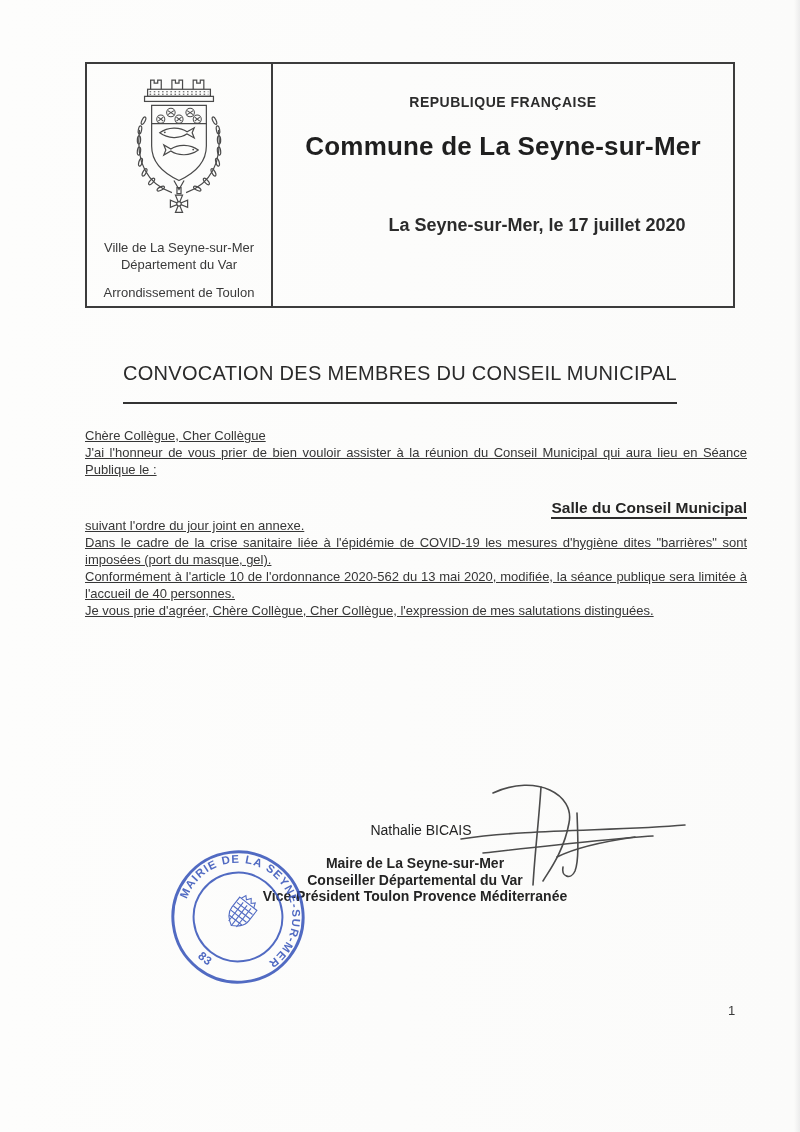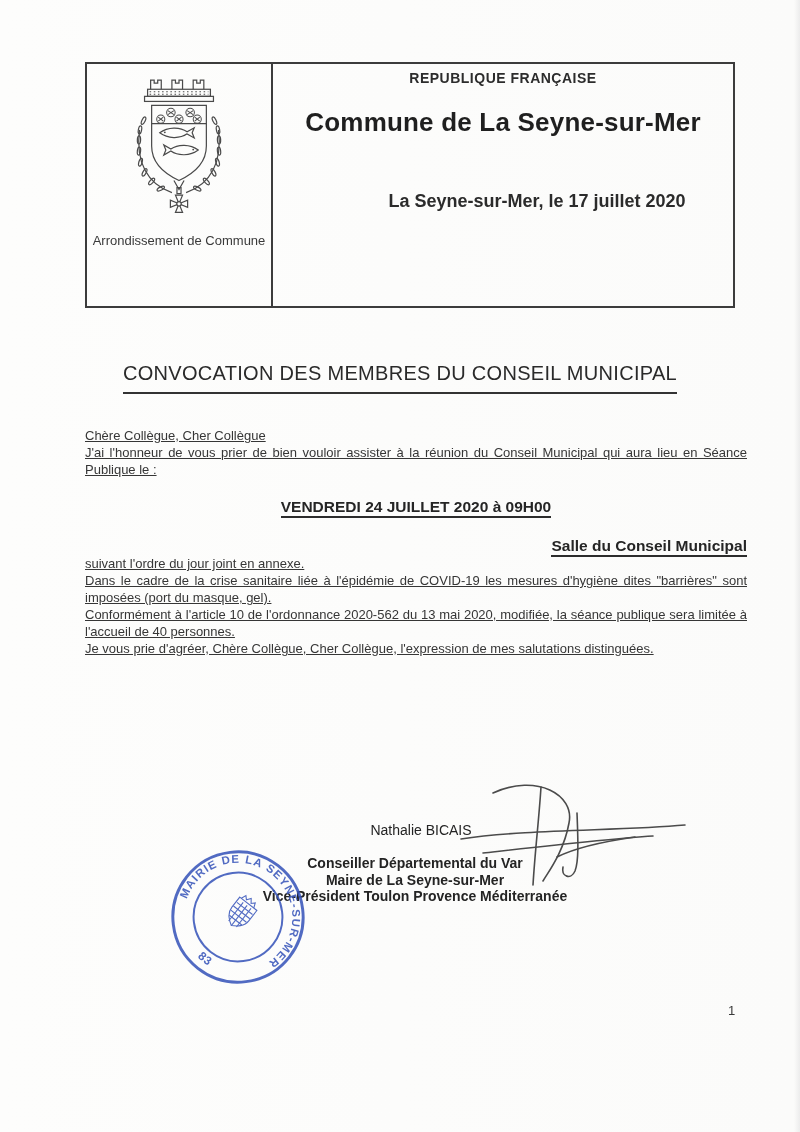--- a/index.html
+++ b/index.html
@@ -9,28 +9,28 @@
     font-family:"Liberation Sans", sans-serif;color:#333;overflow:hidden;
   }
   
   .hdr{position:absolute;left:85px;top:62px;width:650px;height:246px;
        border:2px solid #3c3c3c;display:flex;box-sizing:border-box;background:transparent;}
   .hdr-left{width:186px;border-right:2px solid #3c3c3c;box-sizing:border-box;
             display:flex;flex-direction:column;align-items:center;text-align:center;}
   .hdr-left svg{margin-top:5px;}
   .org{font-size:13px;line-height:17px;color:#3a3a3a;margin-top:18px;}
   .org3{font-size:13px;line-height:17px;color:#3a3a3a;margin-top:11px;}
-  .hdr-right{flex:1;text-align:center;}
+  .hdr-right{flex:1;text-align:center;margin-top:24px;}
   .republic{margin-top:6px;font-size:14px;font-weight:600;letter-spacing:.5px;color:#2c2c2c;}
   .commune{margin-top:21px;font-size:26px;font-weight:bold;color:#1f1f1f;letter-spacing:.2px;}
   .dateline{margin-top:53px;font-size:18px;font-weight:bold;color:#2b2b2b;padding-left:68px;}
   
   .doc-title{position:absolute;left:0;top:362px;width:800px;text-align:center;}
   .doc-title span{font-size:20px;letter-spacing:.3px;color:#2a2a2a;
-                  border-bottom:2px solid #333;padding-bottom:8px;text-align:center;}
+                  border-bottom:2px solid #333;padding-bottom:18px;text-align:center;}
   
   .body{position:absolute;left:85px;top:427px;width:662px;font-size:13px;line-height:17px;color:#363636;}
   .body p{margin:0;text-decoration:underline;}
   .just{text-align:justify;}
   .p1{margin-top:16px;}
   .h-meet{margin-top:20px;text-align:center;}
   .h-meet span{font-size:15.5px;font-weight:bold;color:#252525;border-bottom:2px solid #2c2c2c;padding-bottom:1px;}
   .h-meet.second{margin-top:21px;text-align:right;}
   .p2{margin-top:26px;}
   .p3{margin-top:13px;}
@@ -104,39 +104,40 @@
         <use href="#branch" transform="translate(130,0) scale(-1,1)"></use>
 
         <path d="M60,110 L65,119 L70,110"></path>
         <path d="M63,117 h4 v6 h-4 z"></path>
         <path d="M65,133 L61.5,124.5 L68.5,124.5 Z"></path>
         <path d="M65,133 L61.5,141.5 L68.5,141.5 Z"></path>
         <path d="M65,133 L56.5,129.5 L56.5,136.5 Z"></path>
         <path d="M65,133 L73.5,129.5 L73.5,136.5 Z"></path>
         <circle cx="65" cy="133" r="2.2" fill="#fdfdfc"></circle>
       </svg>
-      <div class="org3">Arrondissement de Commune</div>
+      <div class="org">
+        <div>Ville de La Seyne-sur-Mer</div>
+        <div>Département du Var</div>
+      </div>
+      <div class="org3">Arrondissement de Toulon</div>
     </div>
     <div class="hdr-right">
       <div class="republic">REPUBLIQUE FRANÇAISE</div>
       <div class="commune">Commune de La Seyne-sur-Mer</div>
       <div class="dateline">La Seyne-sur-Mer, le 17 juillet 2020</div>
     </div>
   </div>
 
   <div class="doc-title">
     <span>CONVOCATION DES MEMBRES DU CONSEIL MUNICIPAL</span>
   </div>
 
   <div class="body">
     <p class="salutation">Chère Collègue, Cher Collègue</p>
     <p class="p1 just">J'ai l'honneur de vous prier de bien vouloir assister à la réunion du Conseil Municipal qui aura lieu en Séance Publique le :</p>
-    <div class="h-meet">
-      <span>VENDREDI 24 JUILLET 2020 à 09H00</span>
-    </div>
     <div class="h-meet second">
       <span>Salle du Conseil Municipal</span>
     </div>
     <p class="p2">suivant l'ordre du jour joint en annexe.</p>
     <p class="p3 just">Dans le cadre de la crise sanitaire liée à l'épidémie de COVID-19 les mesures d'hygiène dites "barrières" sont imposées (port du masque, gel).</p>
     <p class="p4 just">Conformément à l'article 10 de l'ordonnance 2020-562 du 13 mai 2020, modifiée, la séance publique sera limitée à l'accueil de 40 personnes.</p>
     <p class="closing">Je vous prie d'agréer, Chère Collègue, Cher Collègue, l'expression de mes salutations distinguées.</p>
   </div>
 
   <svg class="sig-svg" width="235" height="115" viewBox="0 0 235 115" fill="none" stroke="#4b4b4b" stroke-width="1.6" stroke-linecap="round">
@@ -144,22 +145,22 @@
     <path d="M84,8 C82,40 78,72 76,106"></path>
     <path d="M120,34 C121,60 122,82 118,92 C114,101 104,98 106,88"></path>
     <path d="M4,60 C70,50 160,52 228,46"></path>
     <path d="M26,74 C80,68 150,60 196,57"></path>
     <path d="M100,78 C120,68 150,62 178,58"></path>
   </svg>
 
   <div class="sig-block">
     <div class="sig-name">Nathalie BICAIS</div>
     <div class="sig-titles">
+      <div>Maire de La Seyne-sur-Mer</div>
       <div>Conseiller Départemental du Var</div>
-      <div>Maire de La Seyne-sur-Mer</div>
       <div>Vice-Président Toulon Provence Méditerranée</div>
     </div>
   </div>
 
   <svg class="stamp" width="148" height="148" viewBox="0 0 150 150">
     <defs>
       <path id="arcTop" d="M23.3,93.8 A55,55 0 1 1 126.7,93.8"></path>
       <path id="arcBottom" d="M21.5,95.5 A57,57 0 0 0 128.5,95.5"></path>
     </defs>
     <g transform="rotate(38 75 75)" stroke="#3a57bb" fill="none">

